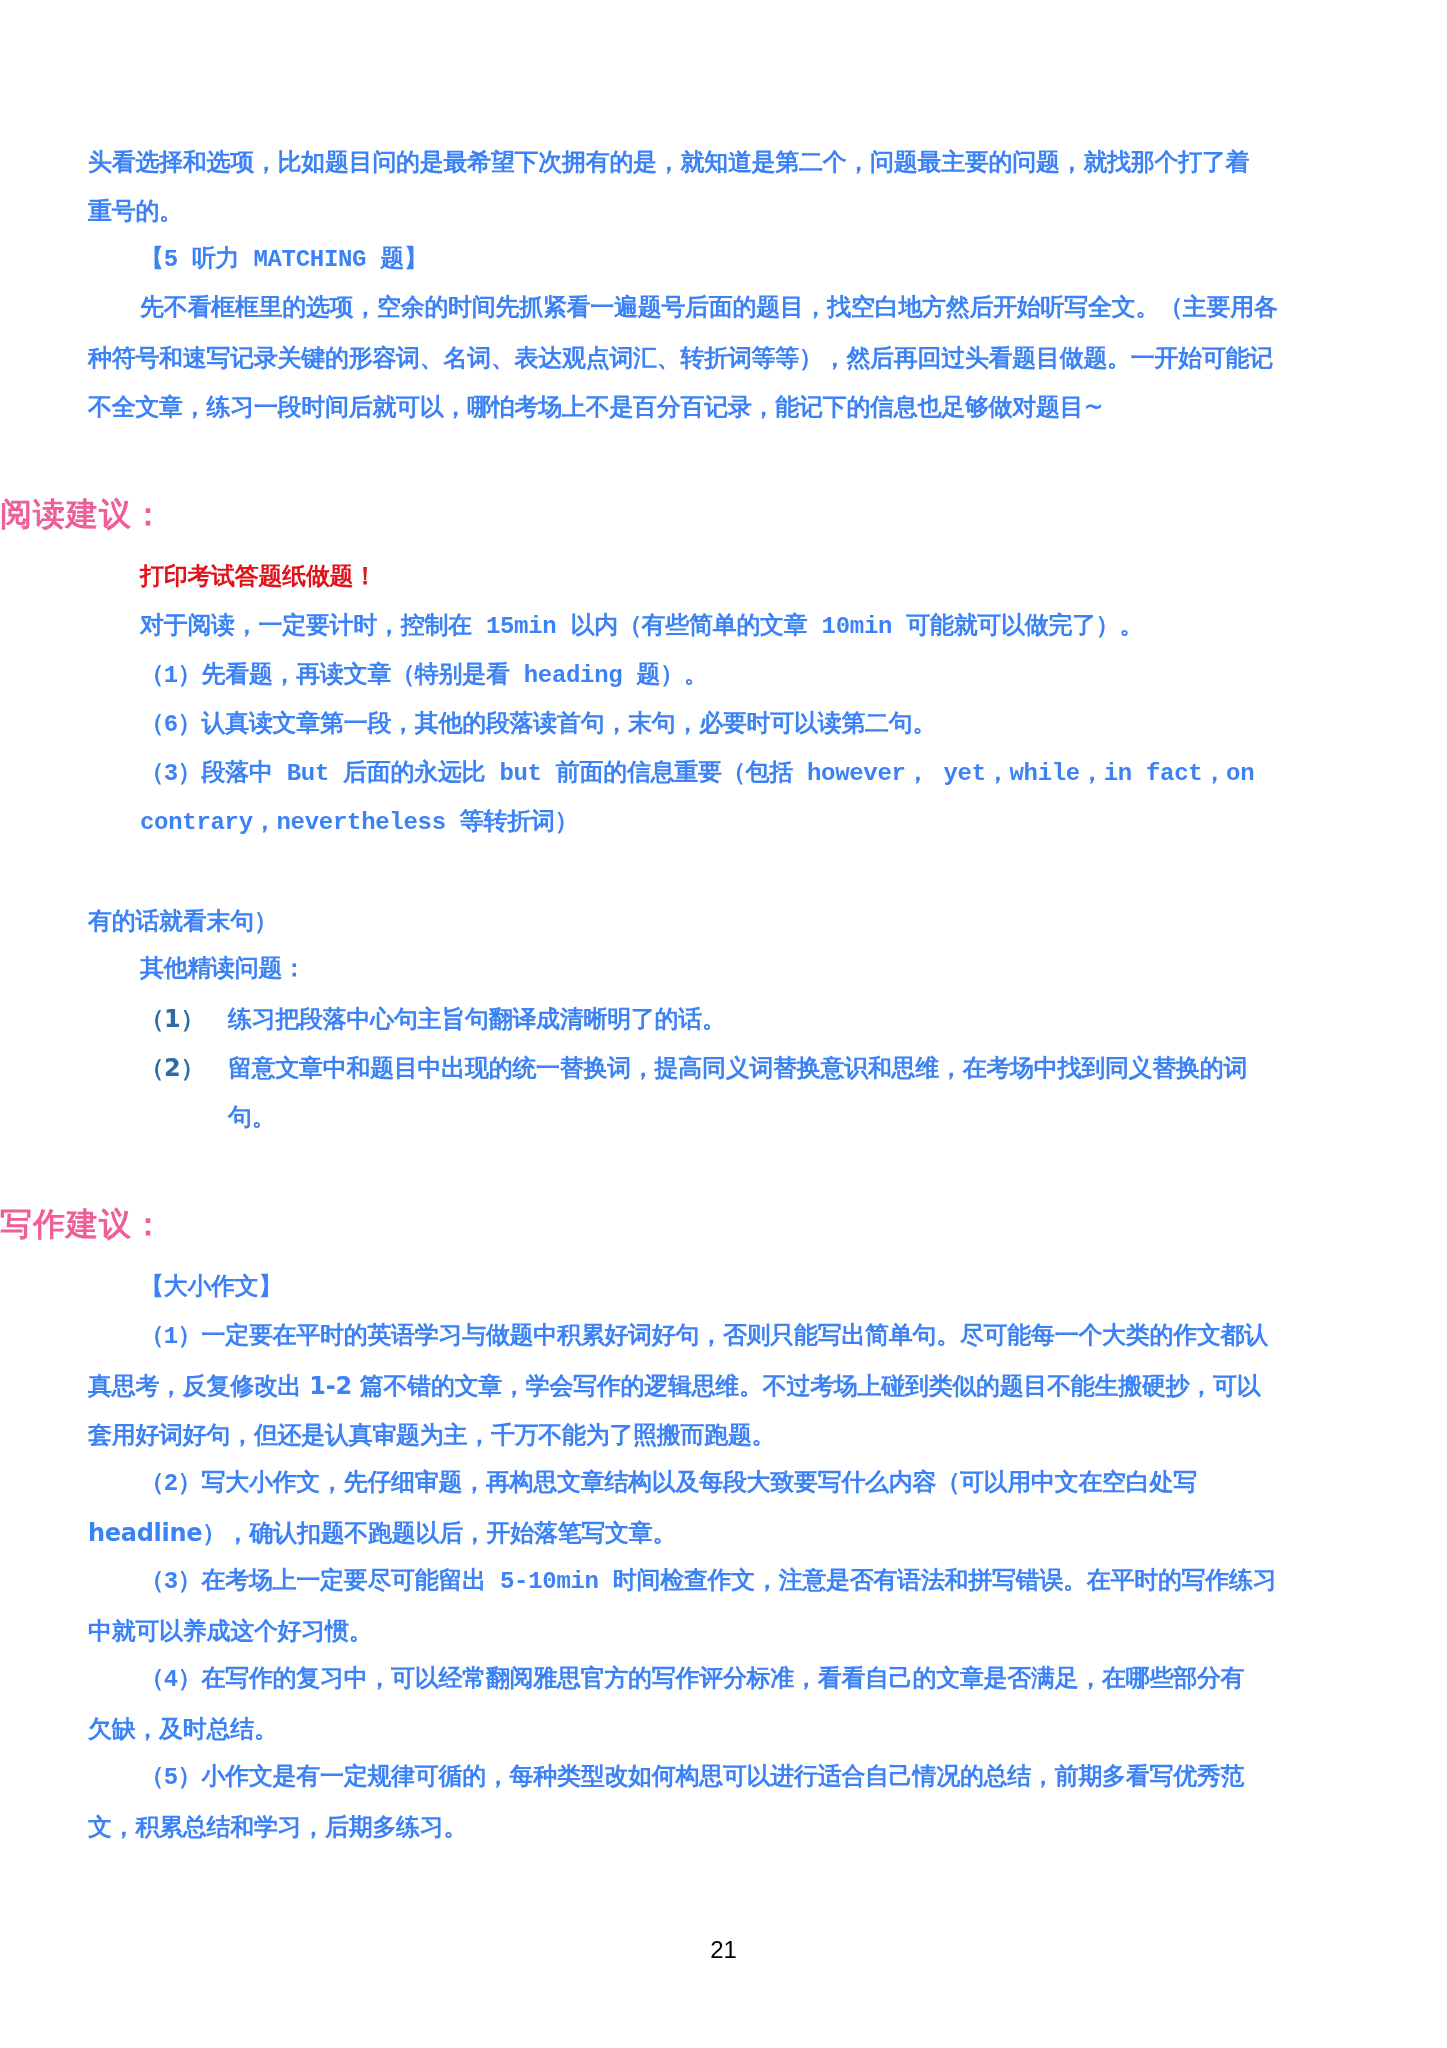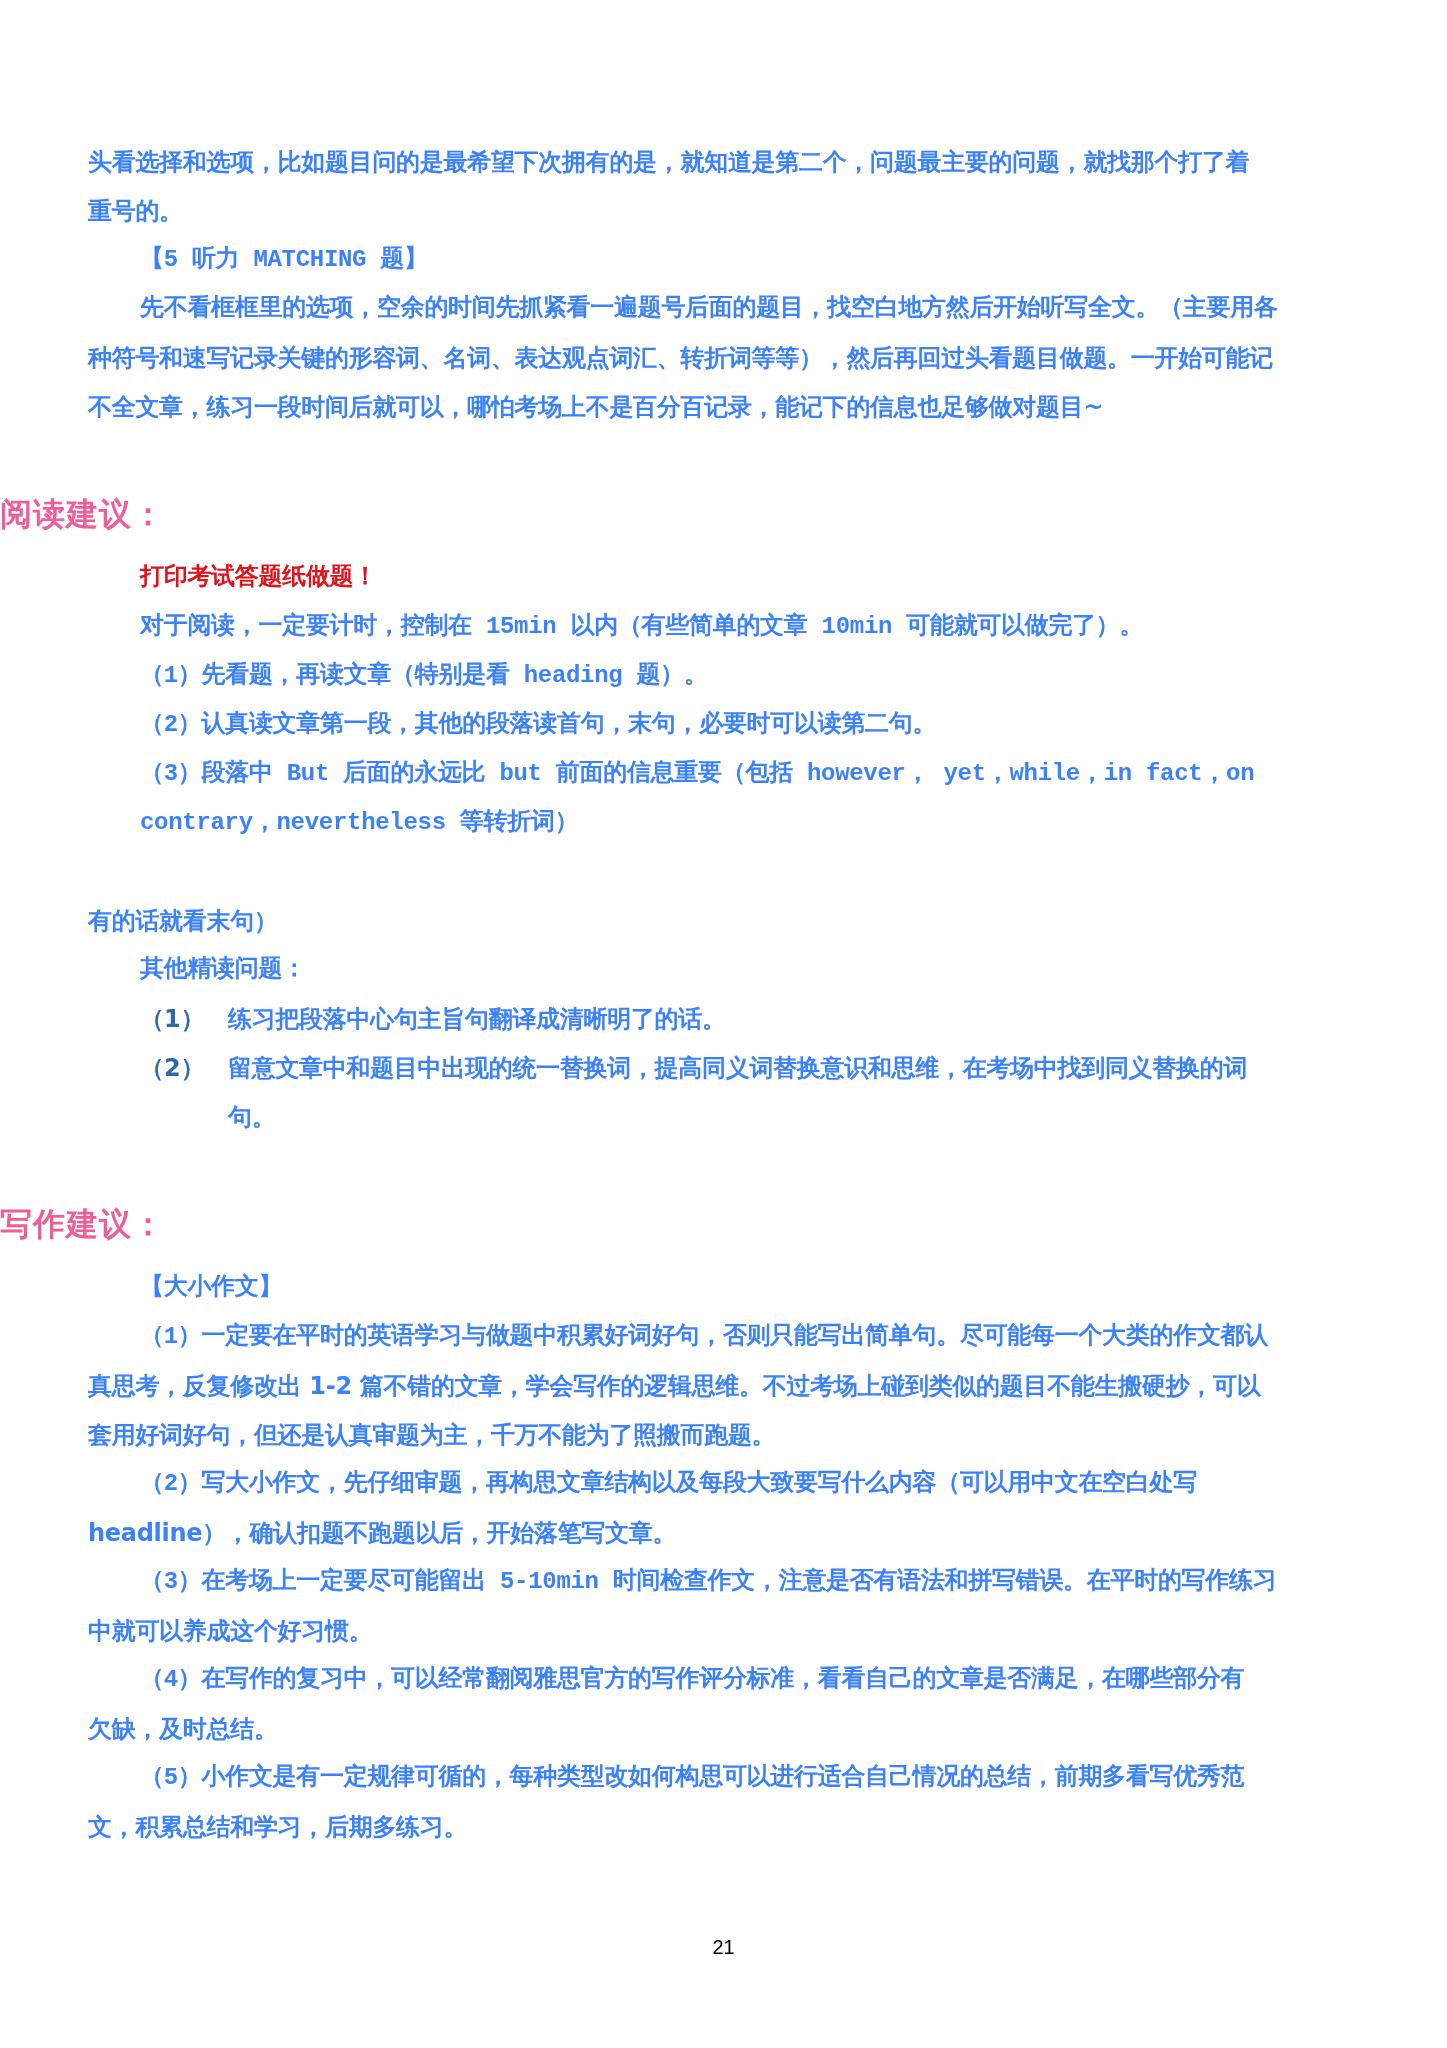--- a/index.html
+++ b/index.html
@@ -8,41 +8,41 @@
   .page { position:absolute; left:0; top:0; width:1447px; height:2048px; }
   .line { position:absolute; left:88px; width:1280px; font-size:24px; line-height:32px;
           font-weight:bold; color:#3b82f6; white-space:nowrap; letter-spacing:-0.3px; }
   .ind { left:140px;font-family:Liberation Mono, monospace; }
   .ind2 { left:228px; }
   .red { color:#e0131a; }
   .heading { position:absolute; left:0; width:1447px; text-align:left; font-size:32px;
              font-weight:bold; color:#ee5f9a; line-height:40px; letter-spacing:1px; }
   .num { position:absolute; left:140px; font-size:24px; line-height:32px; font-weight:bold; color:#2e6aa3; }
   .pagenum { position:absolute; left:0; width:1447px; text-align:center; top:1936px;
-             font-size:20px; color:#000; font-family:"Liberation Sans",sans-serif; }
+             font-size:24px; color:#000; font-family:"Liberation Sans",sans-serif; }
 </style>
 </head>
 <body>
 
 <div class="page">
 
   <div class="line" style="top:146px">头看选择和选项，比如题目问的是最希望下次拥有的是，就知道是第二个，问题最主要的问题，就找那个打了着</div>
   <div class="line" style="top:195px">重号的。</div>
 
   <div class="line ind" style="top:244px">【5 听力 MATCHING 题】</div>
   <div class="line" style="top:342px">种符号和速写记录关键的形容词、名词、表达观点词汇、转折词等等），然后再回过头看题目做题。一开始可能记</div>
   <div class="line ind" style="top:293px">先不看框框里的选项，空余的时间先抓紧看一遍题号后面的题目，找空白地方然后开始听写全文。（主要用各</div>
   <div class="line" style="top:391px">不全文章，练习一段时间后就可以，哪怕考场上不是百分百记录，能记下的信息也足够做对题目~</div>
 
   <div class="heading" style="top:494px">阅读建议：</div>
 
   <div class="line ind red" style="top:562px">打印考试答题纸做题！</div>
   <div class="line ind" style="top:611px">对于阅读，一定要计时，控制在 15min 以内（有些简单的文章 10min 可能就可以做完了）。</div>
   <div class="line ind" style="top:660px">（1）先看题，再读文章（特别是看 heading 题）。</div>
-  <div class="line ind" style="top:709px">（2）认真读文章第一段，其他的段落读首句，末句，必要时可以读第二句。</div>
+  <div class="line ind" style="top:709px">（6）认真读文章第一段，其他的段落读首句，末句，必要时可以读第二句。</div>
   <div class="line ind" style="top:758px">（3）段落中 But 后面的永远比 but 前面的信息重要（包括 however，  yet，while，in fact，on</div>
   <div class="line ind" style="top:807px">contrary，nevertheless 等转折词）</div>
   <div class="line" style="top:905px">有的话就看末句）</div>
 
   <div class="line ind" style="top:954px">其他精读问题：</div>
 
   <div class="num" style="top:1003px">（1）</div>
   <div class="line ind2" style="top:1003px">练习把段落中心句主旨句翻译成清晰明了的话。</div>
   <div class="num" style="top:1052px">（2）</div>
   <div class="line ind2" style="top:1052px">留意文章中和题目中出现的统一替换词，提高同义词替换意识和思维，在考场中找到同义替换的词</div>

